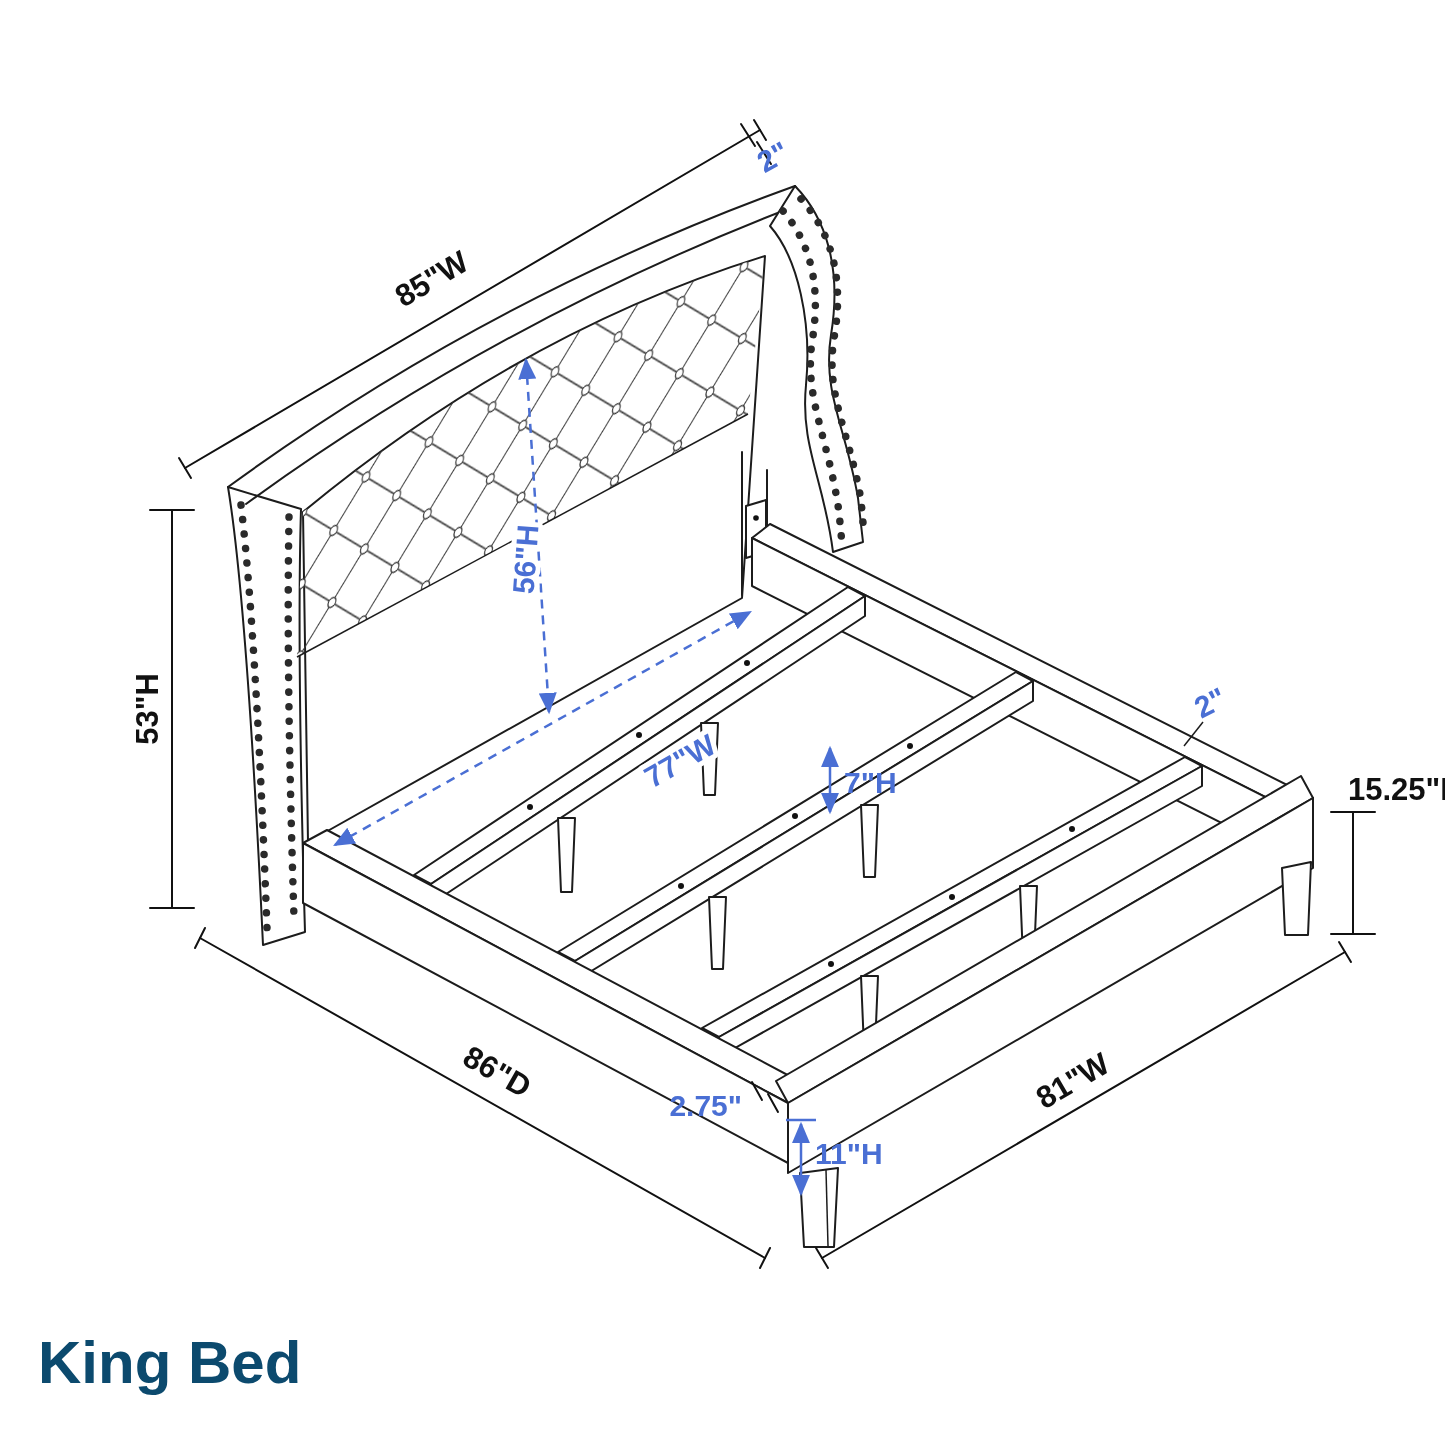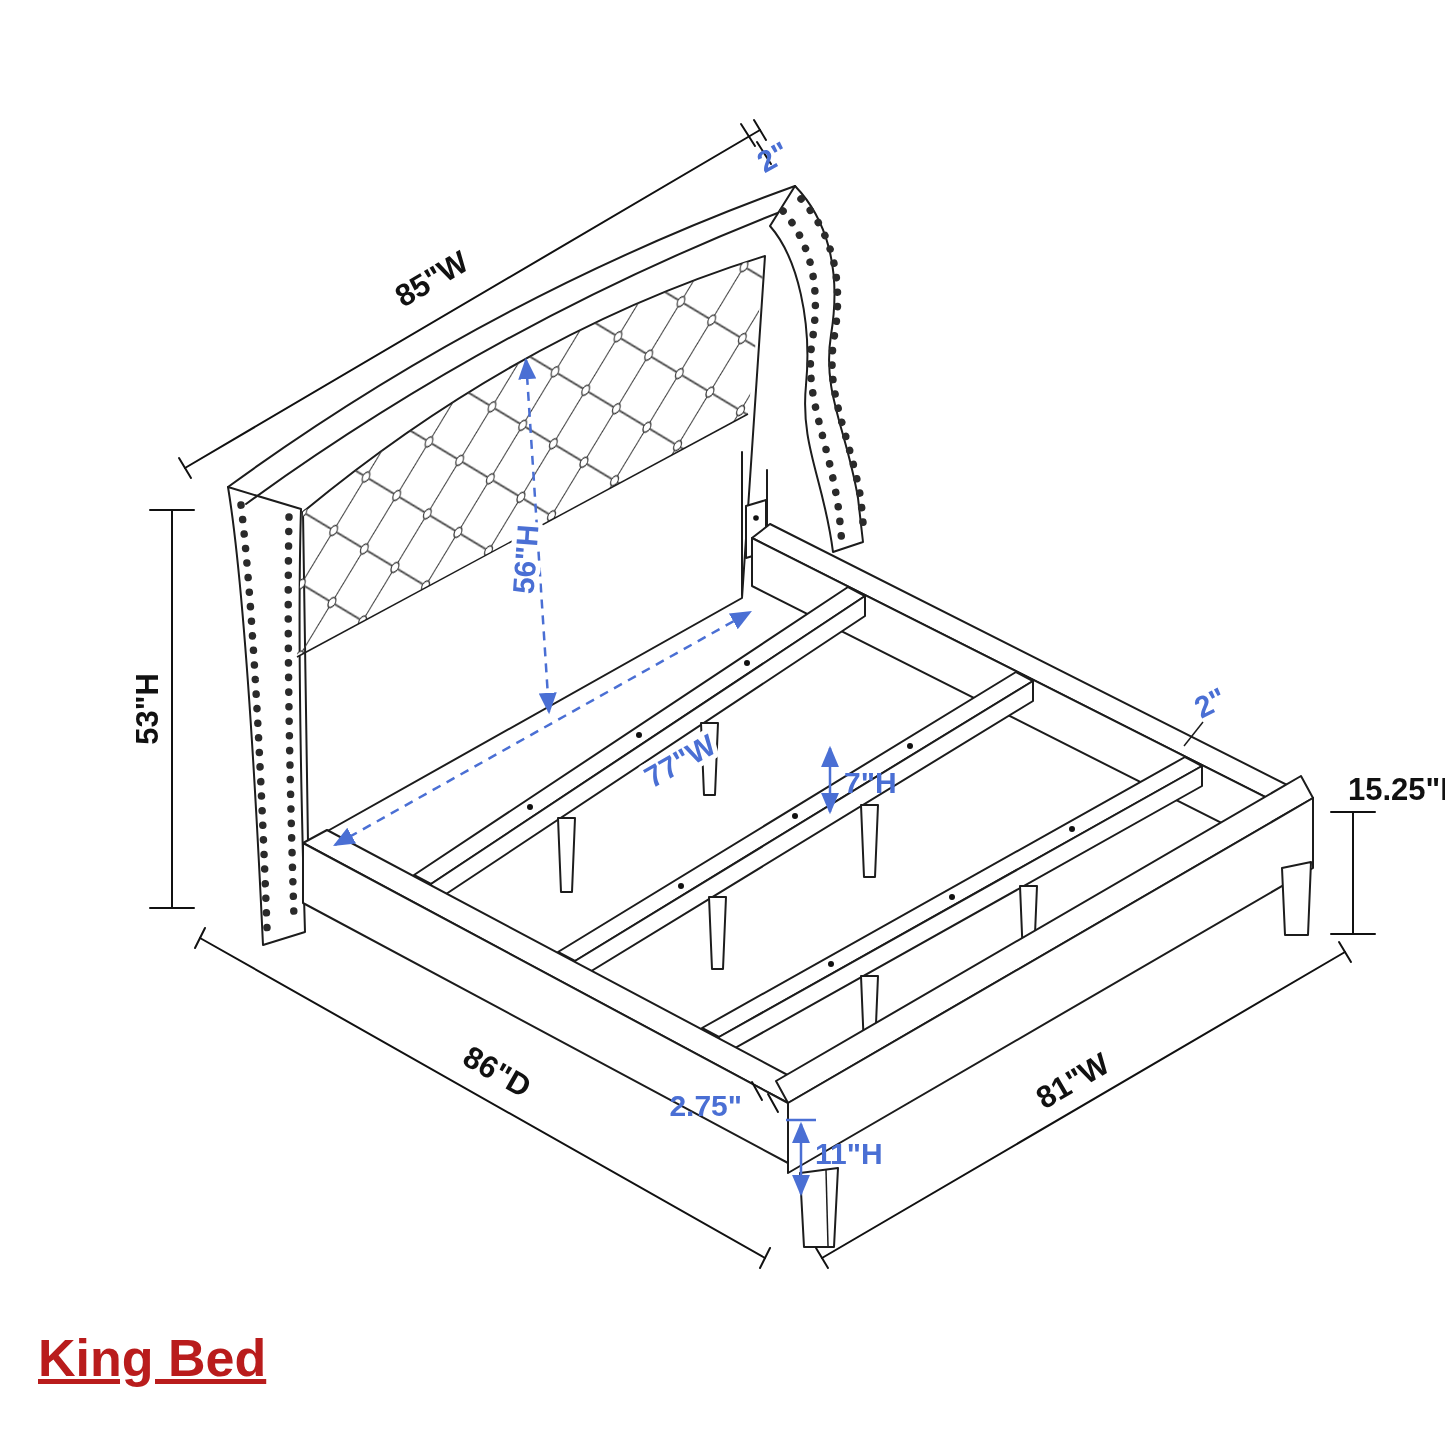--- a/index.html
+++ b/index.html
@@ -9,21 +9,21 @@
   .ln{fill:none;stroke:#1c1c1c;stroke-width:2;stroke-linejoin:round;stroke-linecap:round;}
   .fw{fill:#ffffff;stroke:#1c1c1c;stroke-width:2;stroke-linejoin:round;}
   .thin{fill:none;stroke:#1c1c1c;stroke-width:1.5;}
   .dots{fill:none;stroke:#2a2a2a;stroke-width:7.5;stroke-linecap:round;stroke-dasharray:0.1 14.5;}
   .dim{fill:none;stroke:#111111;stroke-width:2;stroke-linecap:round;}
   .dimtext{font-size:31px;font-weight:600;fill:#111111;}
   .bluetext{font-size:30px;font-weight:600;fill:#4a6fd4;}
   .dashedB{fill:none;stroke:#4a6fd4;stroke-width:2.5;stroke-dasharray:9 7;}
   .solidB{fill:none;stroke:#4a6fd4;stroke-width:2.5;}
   .halo{paint-order:stroke;stroke:#ffffff;stroke-width:10px;stroke-linejoin:round;}
-  .page-title{position:absolute;left:38px;top:1328px;font-size:52px;font-weight:800;color:#b91c1c;text-decoration:underline;}
+  .page-title{position:absolute;left:38px;top:1328px;font-size:60px;font-weight:800;color:#0c4a6e;}
 </style>
 </head>
 <body>
 
 <div class="stage">
   <svg width="1445" height="1445" viewBox="0 0 1445 1445">
     <defs>
       <marker id="ab" markerWidth="9" markerHeight="9" viewBox="0 0 10 10" refX="8.5" refY="5" orient="auto-start-reverse">
         <path d="M0 1 L9.5 5 L0 9 Z" fill="#4a6fd4"></path>
       </marker>

